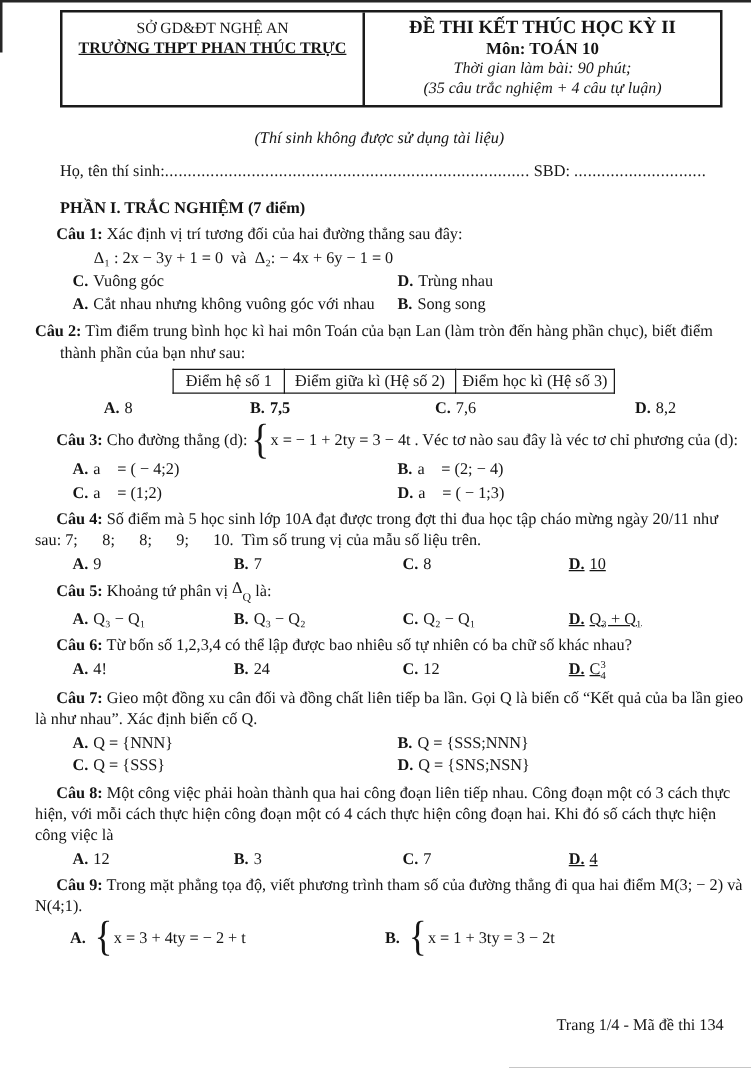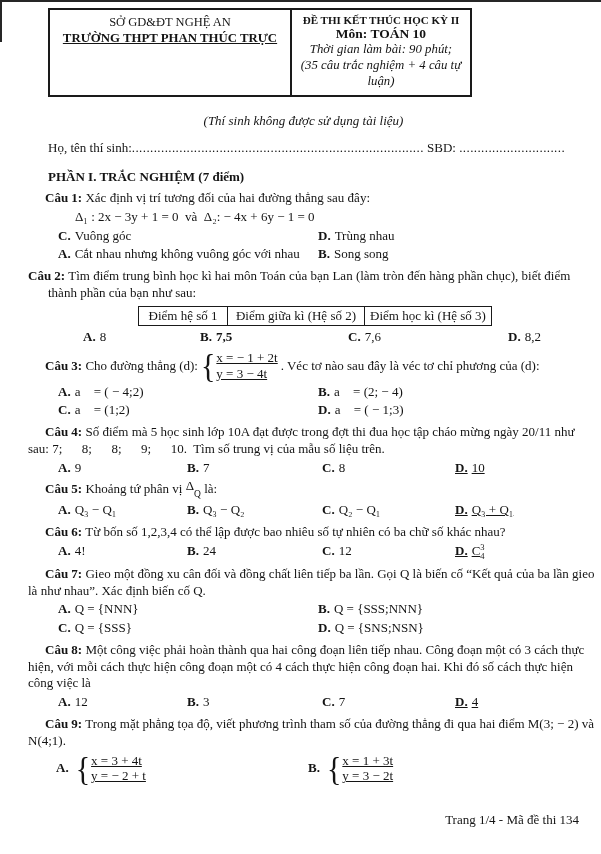--- a/index.html
+++ b/index.html
@@ -7,27 +7,27 @@
     position:relative; width:601px; height:854px; margin:0 auto;
     background:#ffffff; overflow:hidden;
     font-family:"Liberation Serif", serif; font-size:13px; color:#141414;
   }
   .artifact-top  { position:absolute; top:0; left:0; width:601px; height:2px; background:#262626; }
   .artifact-left { position:absolute; top:0; left:0; width:2px; height:42px; background:#262626; }
 
   .content { padding:8px 22px 0 28px; }
 
   
-  .header-box { margin-left:20px; width:424px; border:2px solid #1a1a1a; display:flex; box-sizing:border-box; }
+  .header-box { margin-left:20px; width:530px; border:2px solid #1a1a1a; display:flex; box-sizing:border-box; }
   .hb-left  { width:240px; text-align:center; padding:5px 4px 7px; box-sizing:border-box; }
   .hb-right { flex:1; border-left:2px solid #1a1a1a; text-align:center; padding:4px 4px 5px; }
   .hb-dept   { font-size:12.5px; }
   .hb-school { font-size:12.8px; font-weight:bold; text-decoration:underline; margin-top:1px; }
   .hb-code   { font-size:13px; font-weight:bold; margin-top:14px; }
-  .hb-title  { font-size:11px; font-weight:bold; }
+  .hb-title  { font-size:15px; font-weight:bold; }
   .hb-subj   { font-size:13.5px; font-weight:bold; }
   .hb-time, .hb-note { font-size:12.8px; font-style:italic; line-height:1.25; }
 
   .notice { text-align:center; font-style:italic; margin-top:16px; white-space:nowrap; }
   .student-line { margin-top:11px; margin-left:20px; white-space:nowrap; }
   .dots { letter-spacing:0.4px; }
   .section-title { margin-top:13px; margin-left:20px; font-weight:bold; }
 
   .q { margin-top:5px; }
   .qline { margin:0; line-height:1.3; white-space:nowrap; }
@@ -53,21 +53,21 @@
   table.score-table th.w2, table.score-table td.w2 { width:128px; }
   table.score-table th.w3, table.score-table td.w3 { width:118px; }
   table.score-table tr.trow td { height:32px; vertical-align:top; }
   td.cell-left { text-align:left !important; padding-left:18px !important; }
   .ul { text-decoration:underline; }
 
   .flexline { display:flex; align-items:center; white-space:nowrap; margin-top:4px; }
   .ml17 { margin-left:17px; }
   .sys { display:inline-flex; align-items:center; margin:0 3px; }
   .brace { font-size:30px; line-height:0.85; font-weight:400; margin-right:1px; transform:scaleY(1.12); }
-  .syslines { display:flex; flex-direction:column; line-height:1.2;text-decoration:underline; }
+  .syslines { display:flex; line-height:1.2; }
 
   .delta { position:relative; top:-3px; }
   sub.dsub { font-size:9.5px; }
 
   .ss { display:inline-block; vertical-align:-4px; font-size:8.5px; line-height:1.05; text-align:left; }
   .ss span { display:block; }
 
   .optrow-sys { display:flex; padding-left:28px; margin-top:3px; white-space:nowrap; }
   .opt-sysA { width:252px; display:flex; align-items:center; }
   .opt-sysB { display:flex; align-items:center; }

